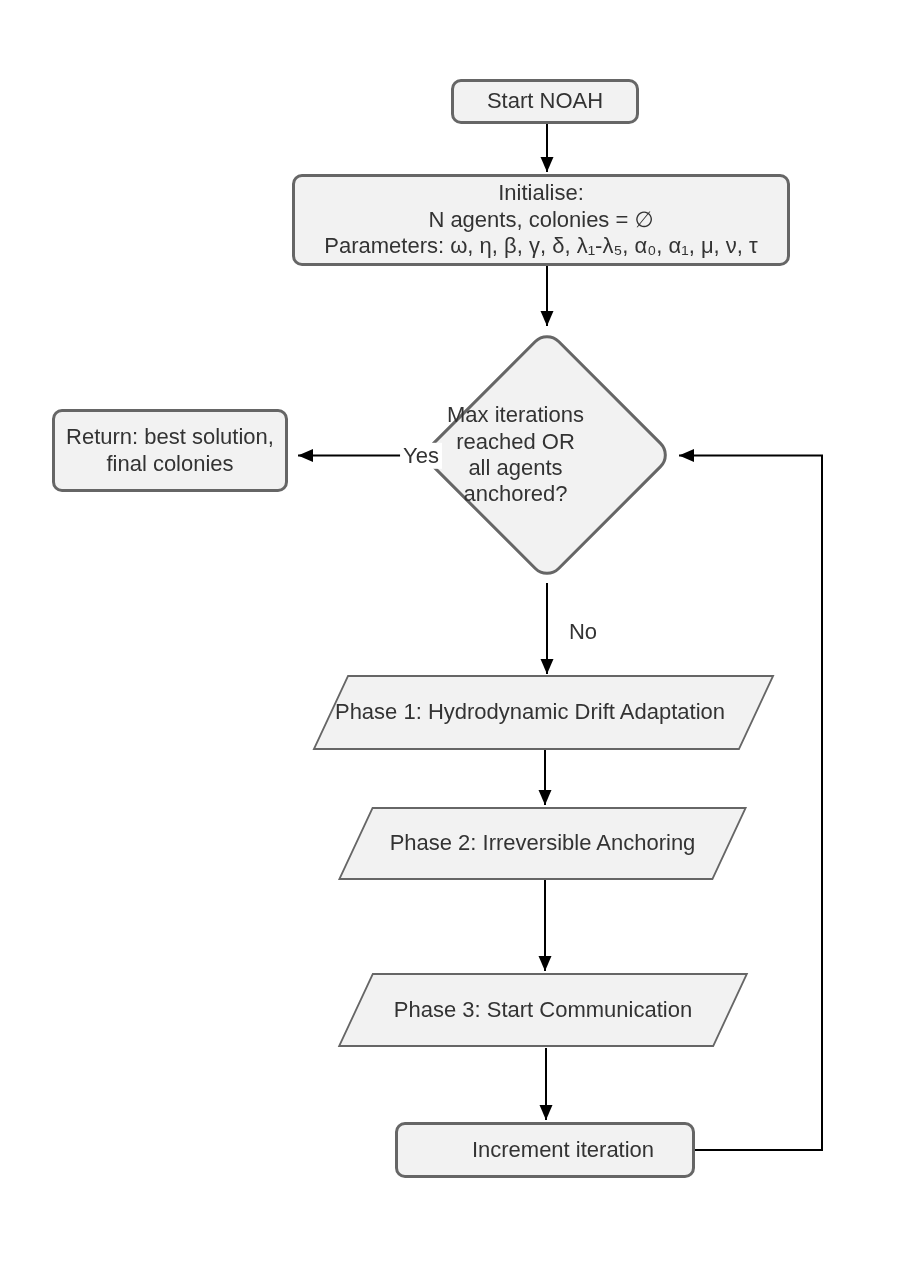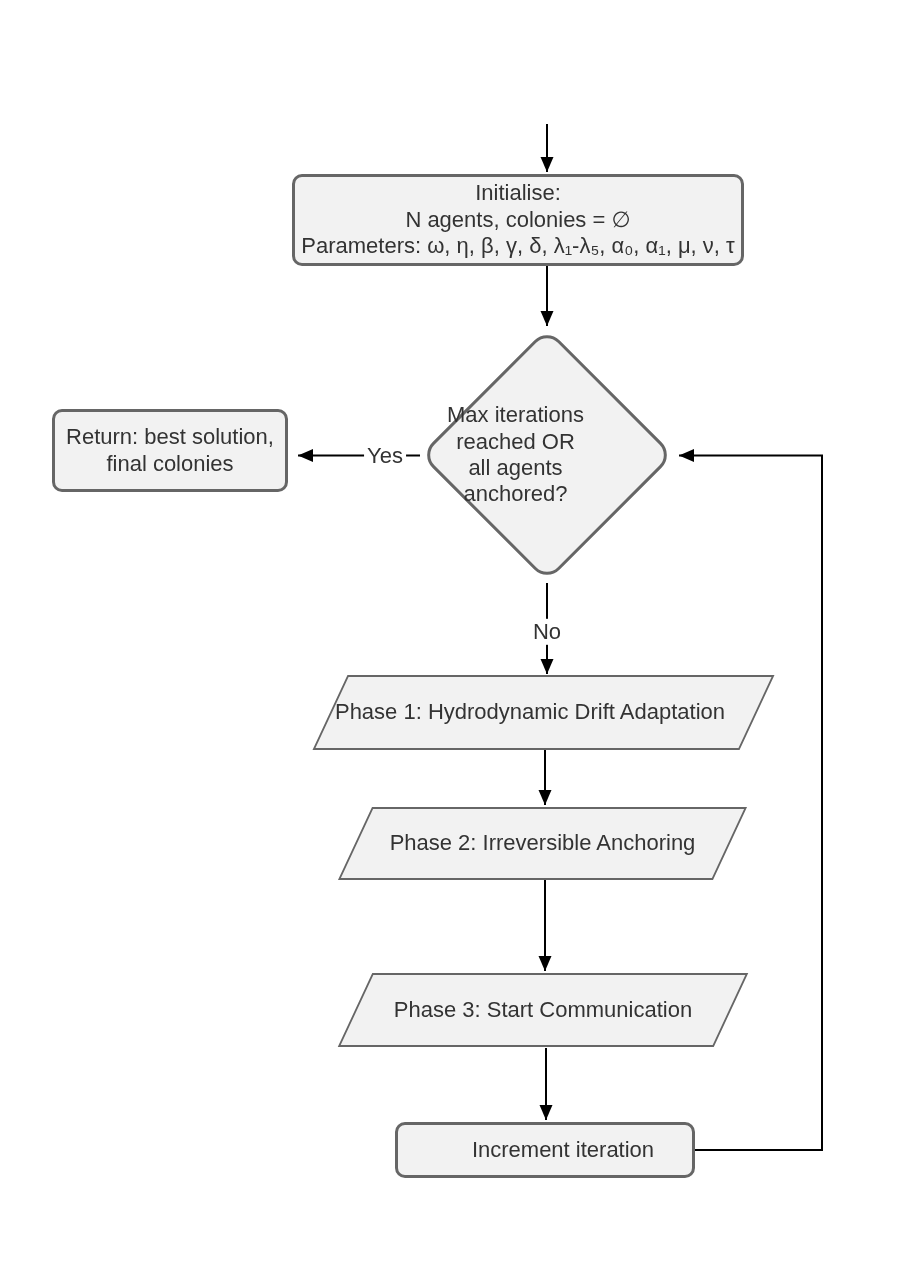--- a/index.html
+++ b/index.html
@@ -21,21 +21,21 @@
   #ah path{fill:var(--arrow);}
 
   .node{
     position:absolute;box-sizing:border-box;z-index:1;
     background:var(--node-fill);border:3px solid var(--node-border);
     display:flex;align-items:center;justify-content:center;
     text-align:center;white-space:pre-line;
   }
   .rounded{border-radius:10px;}
   #start{left:451px;top:79px;width:188px;height:45px;}
-  #init{left:292px;top:174px;width:452px;height:92px;}
+  #init{left:292px;top:174px;width:498px;height:92px;}
   #return{left:52px;top:409px;width:236px;height:83px;justify-content:center;}
   #increment{left:395px;top:1122px;width:300px;height:56px;padding-left:36px;}
 
   .diamond-shape{
     position:absolute;left:457px;top:365px;width:180px;height:180px;
     box-sizing:border-box;background:var(--node-fill);
     border:3px solid var(--node-border);border-radius:18px;
     transform:rotate(45deg);z-index:1;
   }
   .diamond-label{
@@ -55,21 +55,21 @@
   .para-label{
     position:absolute;z-index:2;display:flex;align-items:center;
     justify-content:center;text-align:center;
   }
   #phase1-label{left:299px;top:675px;width:462px;height:75px;}
   #phase2-label{left:338px;top:807px;width:409px;height:73px;}
   #phase3-label{left:338px;top:973px;width:410px;height:74px;}
 
   .edge-label{
     position:absolute;z-index:4;transform:translate(-50%,-50%);
-    background:var(--background);padding:0 3px;
+    background:var(--background);padding:0 3px;margin-left:36px;
   }
   #yes-label{left:385px;top:456px;}
   #no-label{left:547px;top:632px;}
 </style>
 </head>
 <body>
 
 <div class="canvas">
 
   <svg class="edges" width="897" height="1264">
@@ -81,20 +81,23 @@
     <line x1="547" y1="124" x2="547" y2="172" marker-end="url(#ah)"></line>
     <line x1="547" y1="266" x2="547" y2="326" marker-end="url(#ah)"></line>
     <line x1="420" y1="455.5" x2="298" y2="455.5" marker-end="url(#ah)"></line>
     <line x1="547" y1="583" x2="547" y2="674" marker-end="url(#ah)"></line>
     <line x1="545" y1="750" x2="545" y2="805" marker-end="url(#ah)"></line>
     <line x1="545" y1="880" x2="545" y2="971" marker-end="url(#ah)"></line>
     <line x1="546" y1="1048" x2="546" y2="1120" marker-end="url(#ah)"></line>
     <polyline points="695,1150 822,1150 822,455.5 679,455.5" marker-end="url(#ah)"></polyline>
   </svg>
 
+  <div class="node rounded" id="start">
+    <span>Start NOAH</span>
+  </div>
 
   <div class="node rounded" id="init">
     <span>Initialise:
 N agents, colonies = ∅
 Parameters: ω, η, β, γ, δ, λ₁-λ₅, α₀, α₁, μ, ν, τ</span>
   </div>
 
   <div class="diamond-shape"></div>
   <div class="diamond-label">
     <span>Max iterations

